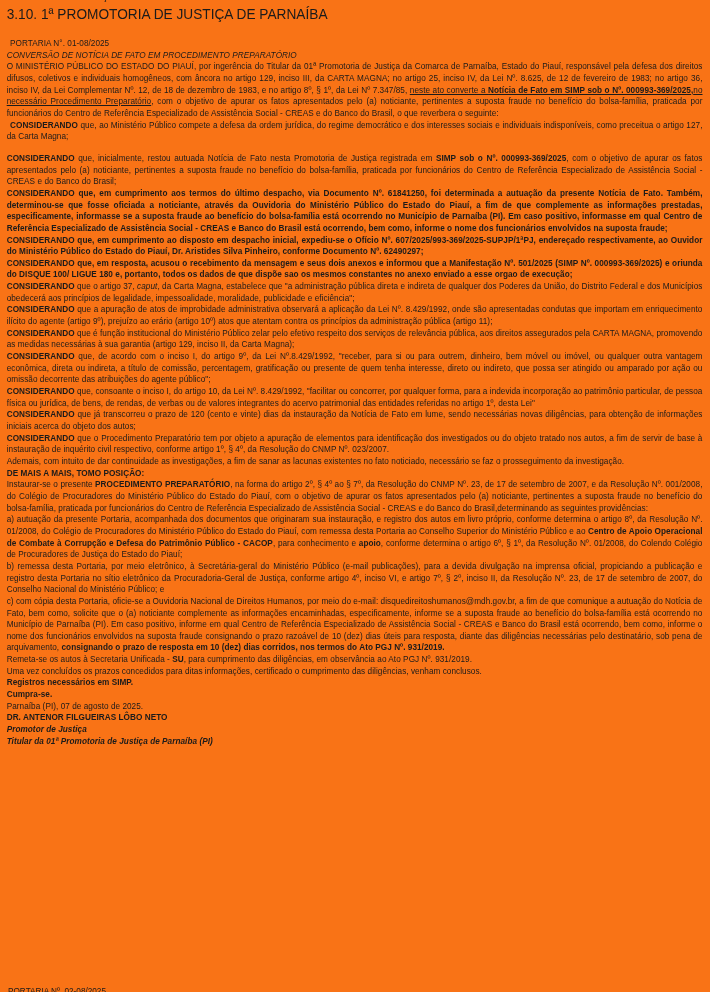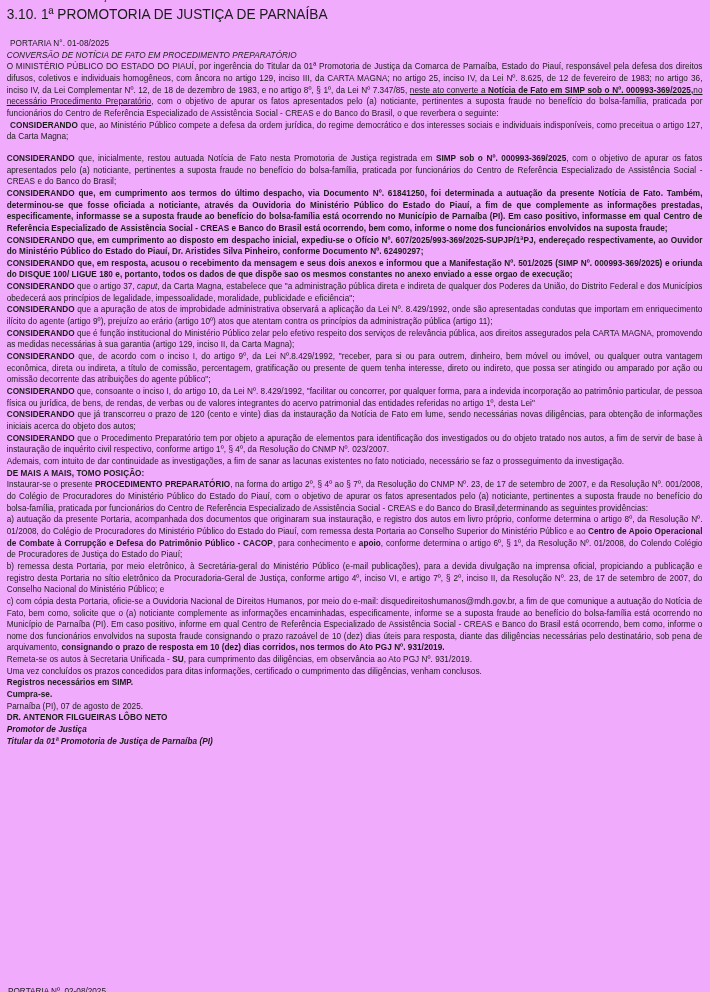--- a/index.html
+++ b/index.html
@@ -1,21 +1,21 @@
 <!DOCTYPE html>
 <html><head>
 <meta charset="utf-8">
 <style>
   html, body { margin: 0; padding: 0; background: #ffffff; }
   .page {
     position: relative;
     width: 710px;
     height: 992px;
     overflow: hidden;
-    background: #f0abfc;
+    background: #f97316;
     color: #1b1b1b;
     font-family: "Liberation Sans", "DejaVu Sans", sans-serif;
   }
   
   .scale {
     position: absolute;
     top: 0; left: 0;
     width: 852px;
     box-sizing: border-box;
     padding: 0 9px 0 8px;

